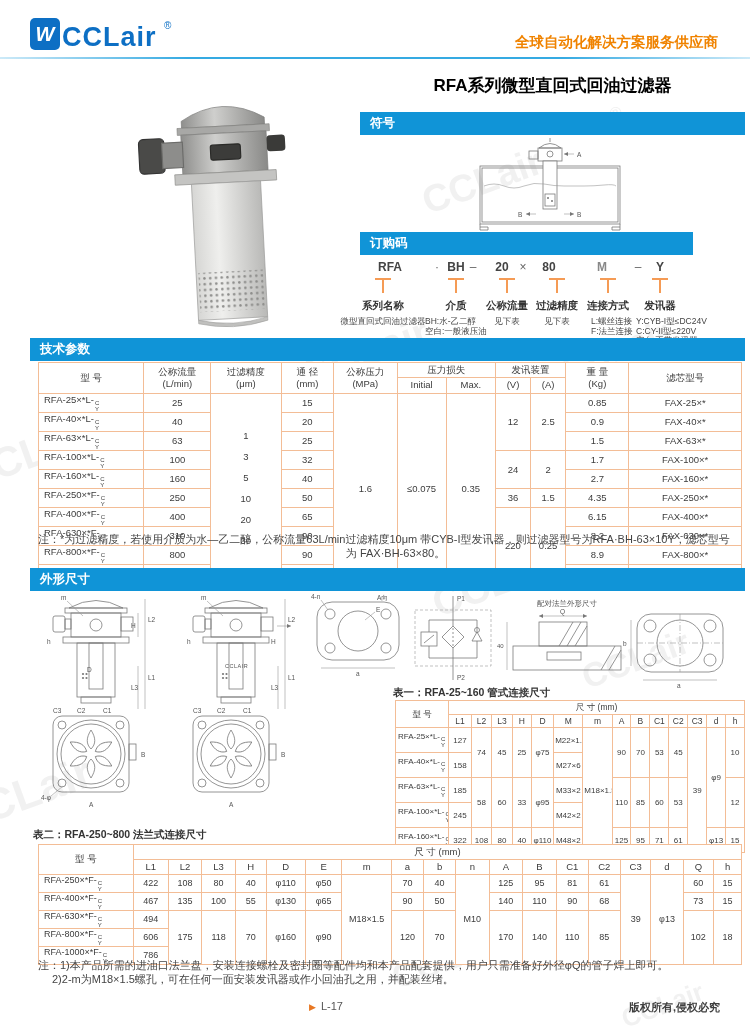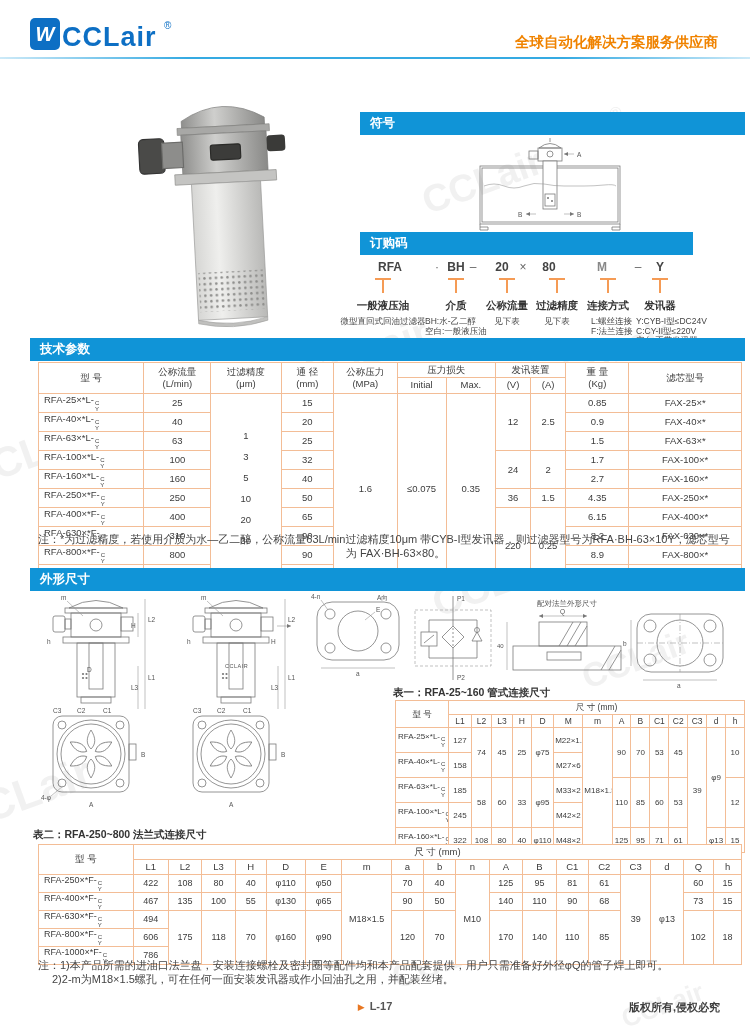--- a/index.html
+++ b/index.html
@@ -50,21 +50,21 @@
   .cy i{font-style:normal;font-size:6px;display:block;}
   .note{font-size:11px;color:#444;line-height:14px;}
   .tbl-title{position:absolute;font-size:10.5px;color:#333;font-weight:bold;}
   
   svg{overflow:visible;}
   .ln{stroke:#7a7a7a;stroke-width:.8;fill:none;}
   .lnf{stroke:#7a7a7a;stroke-width:.8;fill:#fff;}
   .dim{stroke:#999;stroke-width:.6;fill:none;}
   .lbl{font-size:6.5px;fill:#555;font-family:"Liberation Sans",sans-serif;}
   
-  #footer-page{position:absolute;left:0;top:1000px;width:750px;text-align:center;font-size:11px;color:#555;font-weight:bold;}
+  #footer-page{position:absolute;left:0;top:1000px;width:652px;text-align:center;font-size:11px;color:#555;}
   #footer-page .tri{color:#e87722;font-size:9px;margin-right:5px;}
   #footer-copy{position:absolute;right:30px;top:1000px;font-size:11px;font-weight:bold;color:#3f3f3f;}
 </style>
 </head>
 <body>
 
 <div id="page">
 
   <div class="wm" style="left:420px;top:160px;font-size:38px;">CCLair</div>
   <div class="wm" style="left:610px;top:104px;font-size:16px;">®</div>
@@ -76,20 +76,21 @@
   <div class="wm" style="left:580px;top:640px;font-size:34px;">CCLair</div>
   <div class="wm" style="left:390px;top:940px;font-size:34px;">CCLair</div>
   <div class="wm" style="left:620px;top:990px;font-size:26px;">CCLair</div>
 
   <div id="logo-box">W</div>
   <div id="brand">CCLair</div>
   <div id="brand-reg">®</div>
   <div id="tagline">全球自动化解决方案服务供应商</div>
   <div id="hdr-line"></div>
 
+  <div id="doc-title">RFA系列微型直回式回油过滤器</div>
 
   <svg class="abs" style="left:110px;top:96px;" width="235" height="240" viewBox="0 0 200 208">
     <defs>
       <linearGradient id="gbody" x1="0" y1="0" x2="1" y2="0">
         <stop offset="0" stop-color="#d6d6d4"></stop>
           <stop offset=".35" stop-color="#efefed"></stop>
           <stop offset="1" stop-color="#b9b9b7"></stop>
       </linearGradient>
       <linearGradient id="ghead" x1="0" y1="0" x2="1" y2="0">
         <stop offset="0" stop-color="#8f8f8d"></stop>
@@ -154,21 +155,21 @@
     <span class="otok sep" style="left:113px;">–</span>
     <span class="otok" style="left:142px;">20</span>
     <span class="otok sep" style="left:163px;">×</span>
     <span class="otok" style="left:189px;">80</span>
     <span class="otok" style="left:242px;color:#888;">M</span>
     <span class="otok sep" style="left:278px;">–</span>
     <span class="otok" style="left:300px;">Y</span>
 
     <div class="og" style="left:23px;width:110px;">
       <div class="tline"></div>
-      <div class="olabel">一般液压油</div>
+      <div class="olabel">系列名称</div>
       <div class="odesc">微型直回式回油过滤器</div>
     </div>
     <div class="og" style="left:96px;width:90px;">
       <div class="tline"></div>
       <div class="olabel">介质</div>
       <div class="odesc" style="text-align:left;padding-left:14px;">BH:水-乙二醇
 空白:一般液压油</div>
     </div>
     <div class="og" style="left:147px;width:60px;">
       <div class="tline"></div>

